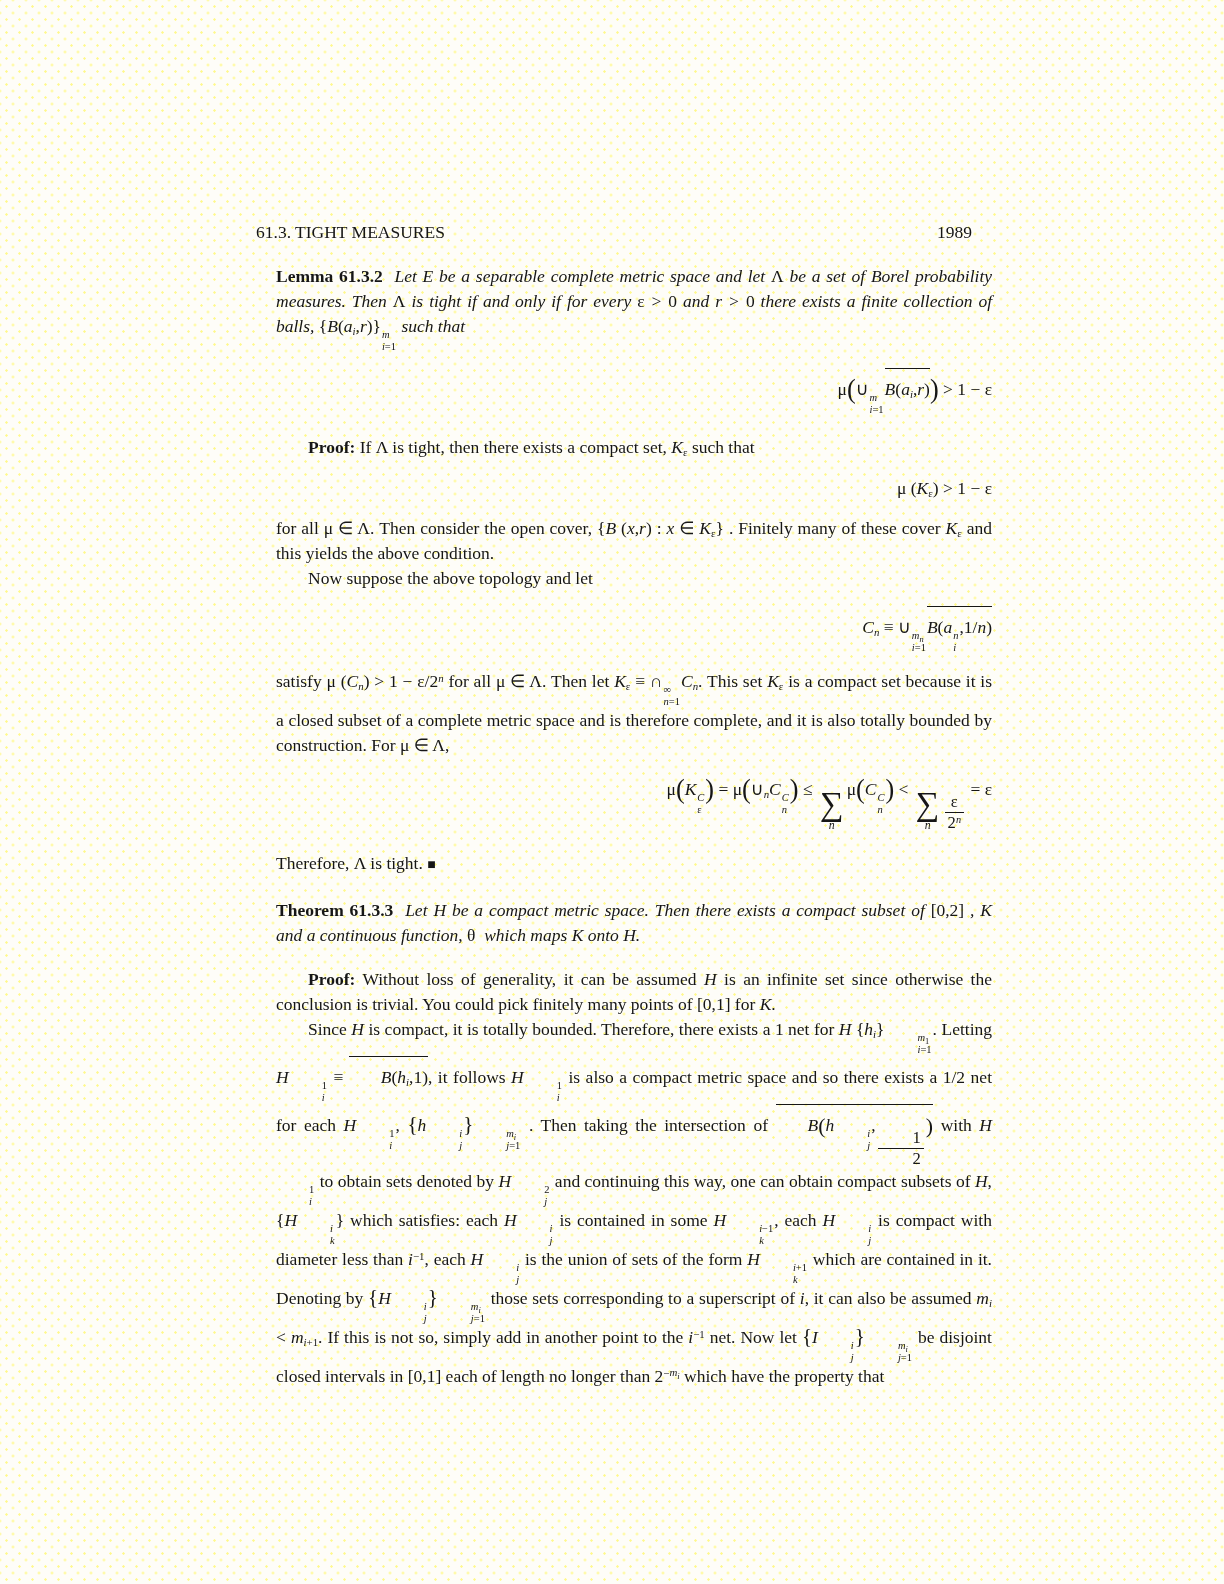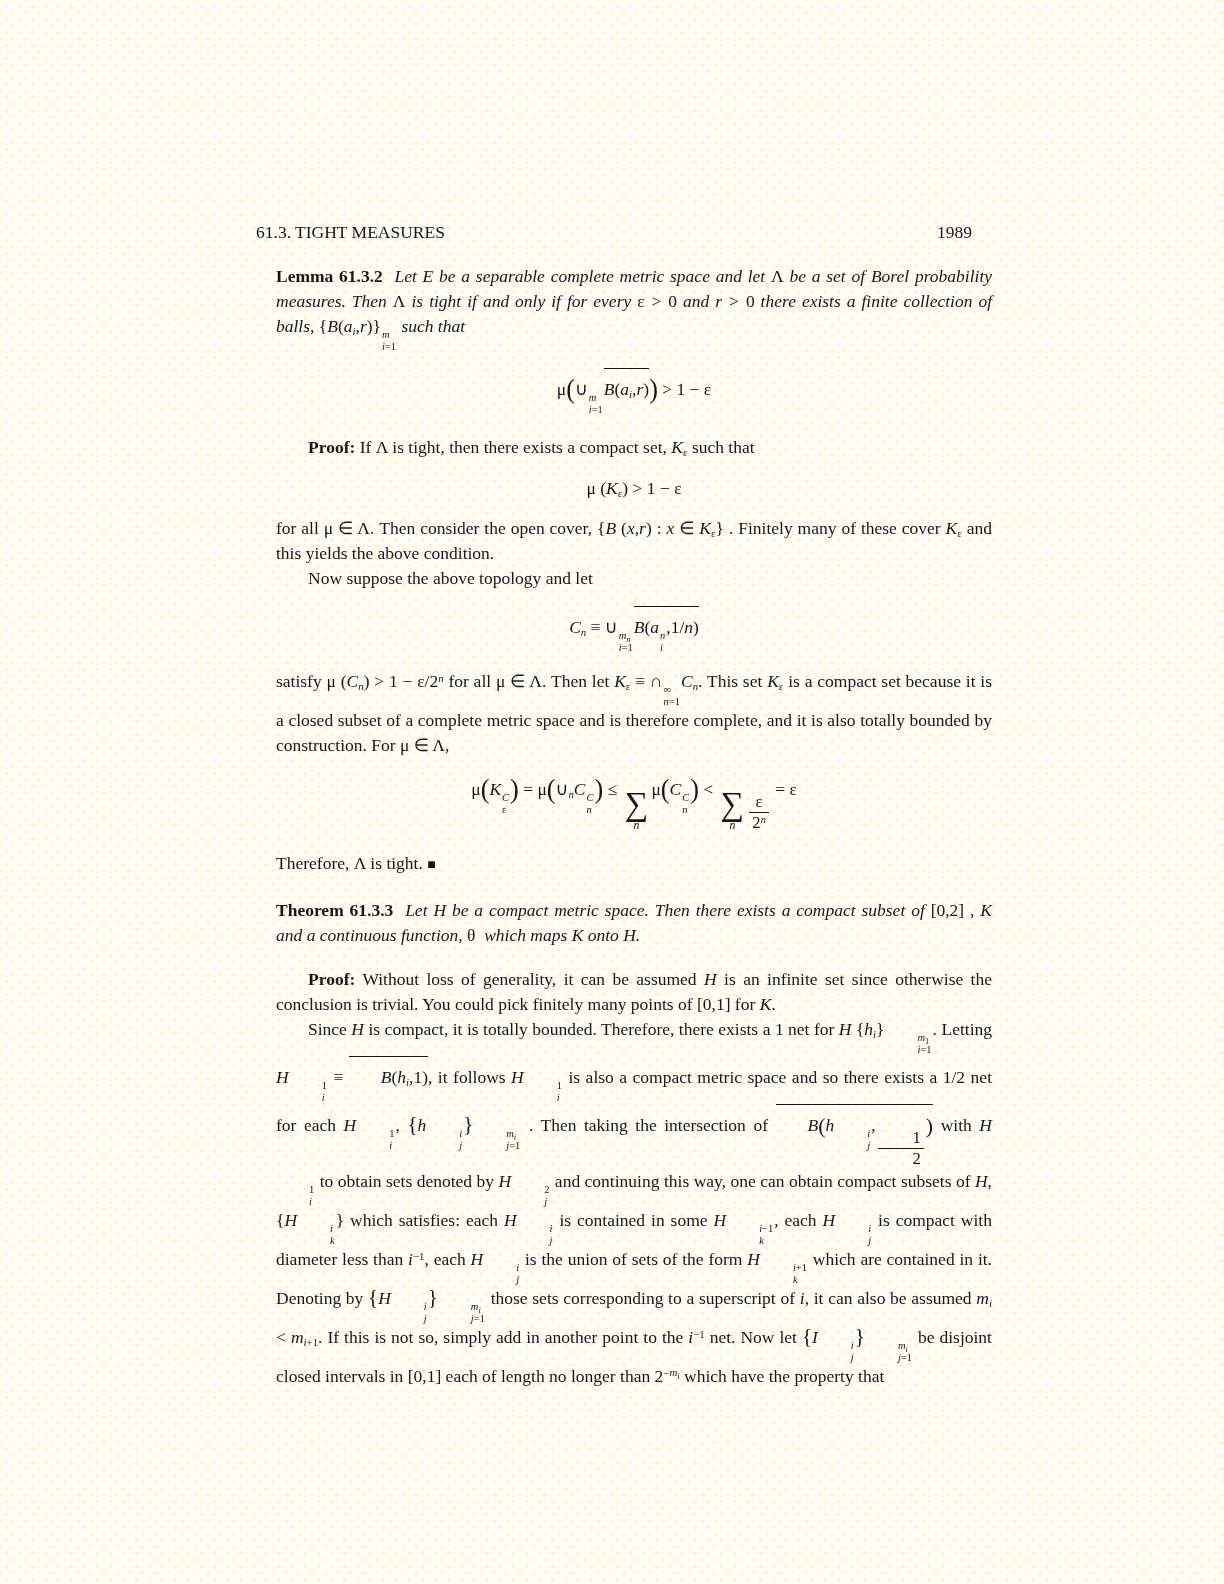--- a/index.html
+++ b/index.html
@@ -22,21 +22,21 @@
     position:absolute; top:220px; left:256px; width:716px;
     display:flex; justify-content:space-between;align-items:center;
   }
   .body {
     position:absolute; top:264px; left:248px; width:716px;
     text-align:justify;
     margin-left:28px;
   }
   .block {margin:0;}
   .ind {text-indent:32px;}
-  .eq {text-align:center; margin:15px 0; line-height:1.5;}
+  .eq {text-align:right; margin:15px 0; line-height:1.5;}
   .eqtall {margin:18px 0;}
   .sp {margin-top:19px;}
   .thm {margin-top:21px;}
   .lemma {margin-top:0;}
   .it {font-style:italic;}
   .up {font-style:normal;}
   b {font-weight:bold;}
   sub, sup {font-size:0.62em; line-height:0;}
   sub {vertical-align:-0.3em;}
   sup {vertical-align:0.5em;}

